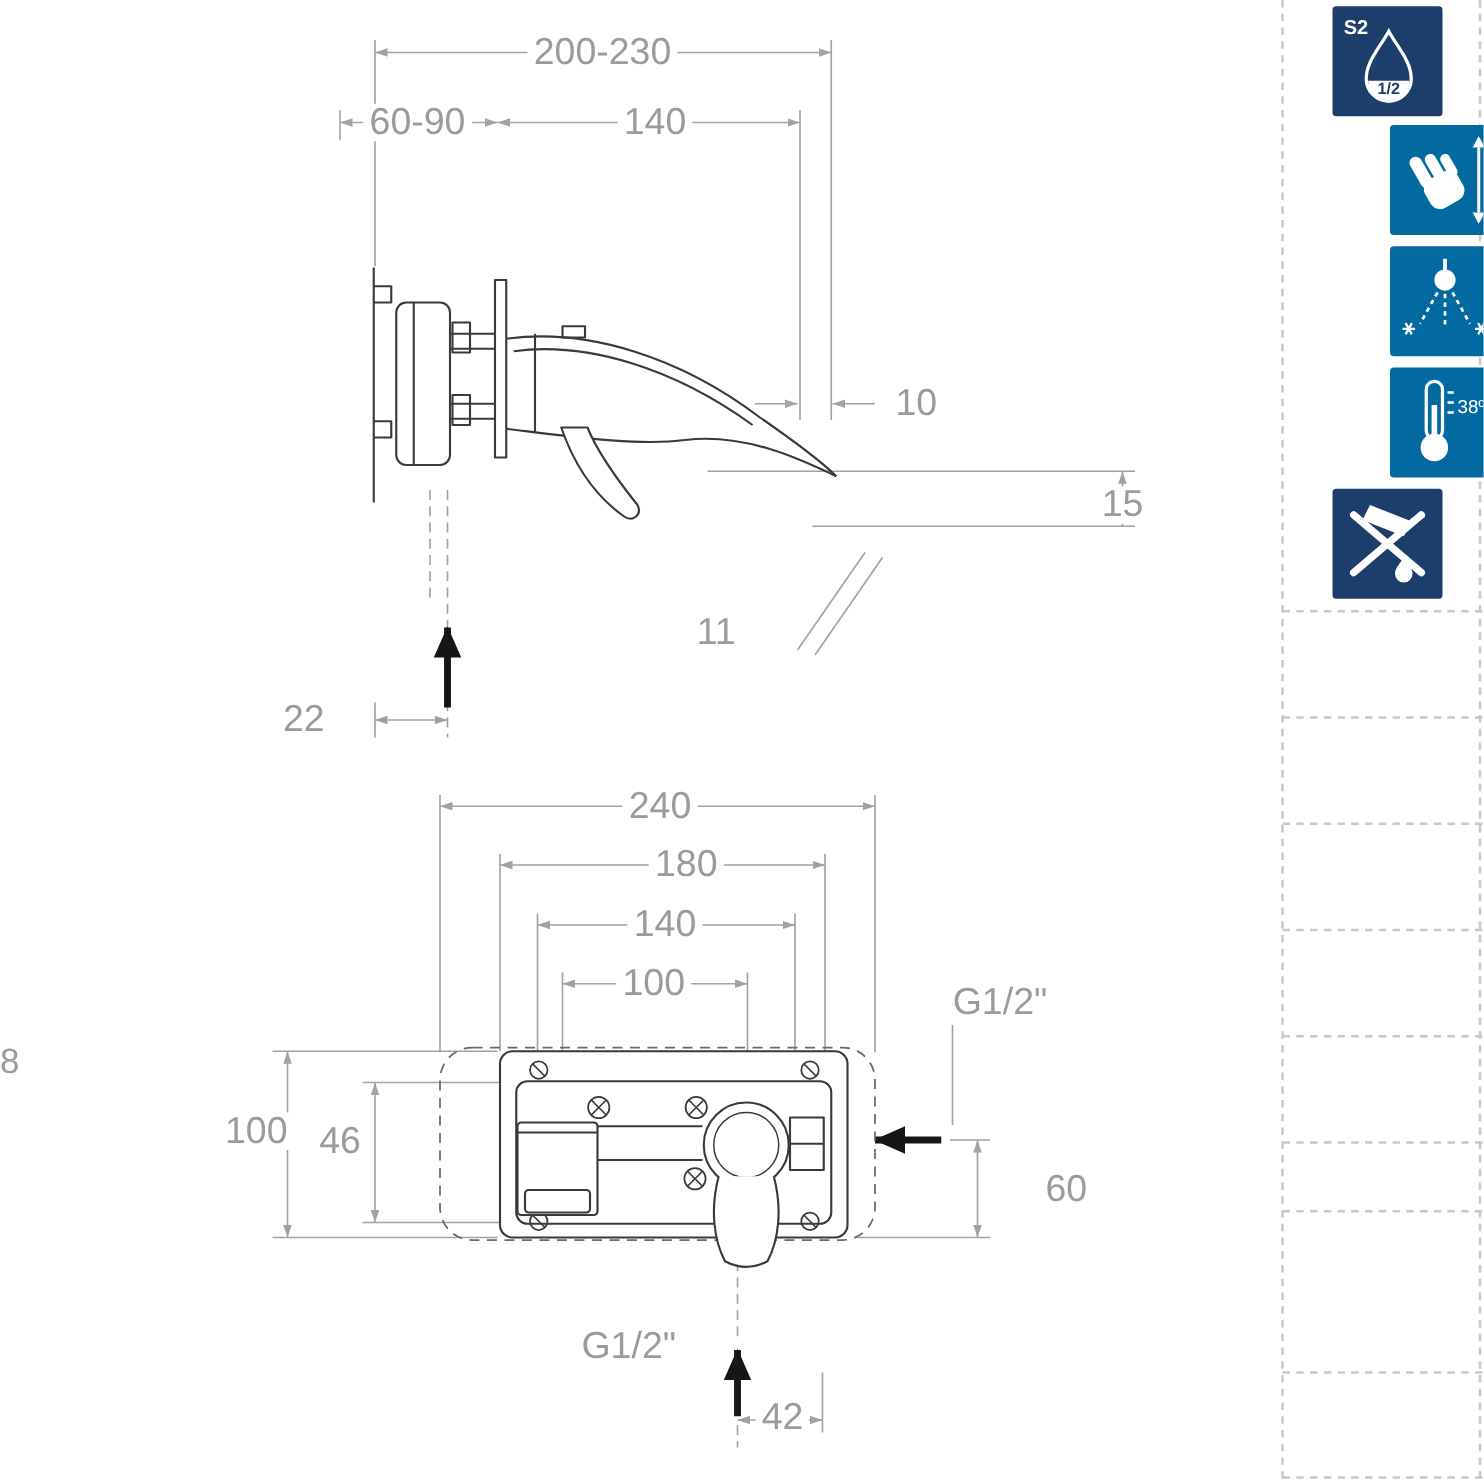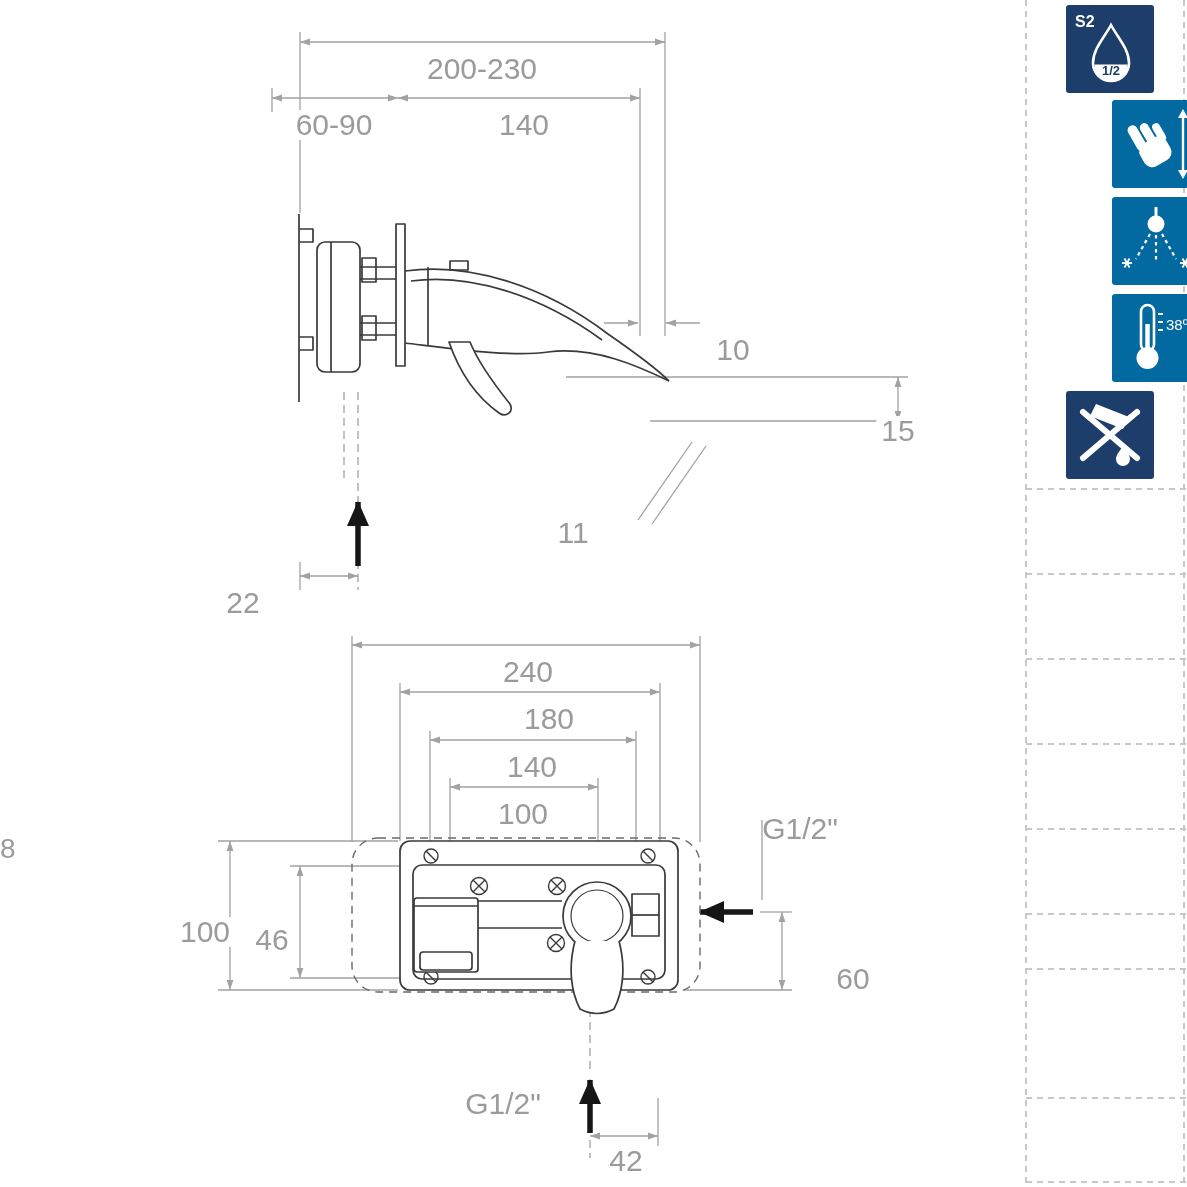--- a/index.html
+++ b/index.html
@@ -1,21 +1,21 @@
 <!DOCTYPE html>
 <html><head>
 <meta charset="utf-8">
 <style>
   html,body{margin:0;padding:0;background:#fff;}
   #page{position:relative;width:1187px;height:1187px;overflow:hidden;
         font-family:"Liberation Sans", sans-serif;background:#fff;}
   svg{display:block;}
   #linework{position:absolute;left:0;top:0;}
   .dim{position:absolute;transform:translate(-50%,-50%);color:#9b9b9b;
-       font-size:30px;background:#fff;padding:0 5px;white-space:nowrap;line-height:1;margin-top:27px;}
+       font-size:30px;background:#fff;padding:0 5px;white-space:nowrap;line-height:1;}
   .dim.noBg{background:transparent;text-align:right;}
   .edge-label{position:absolute;color:#9b9b9b;font-size:28px;line-height:1;
               transform:translate(0,-50%);}
   .icon-box{position:absolute;left:1066px;width:88px;height:88px;border-radius:3px;}
   .icon-navy{background:#1d3e6b;}
   .icon-gray{background:#0369a1;margin-left:46px;}
 </style>
 </head>
 <body>
 

